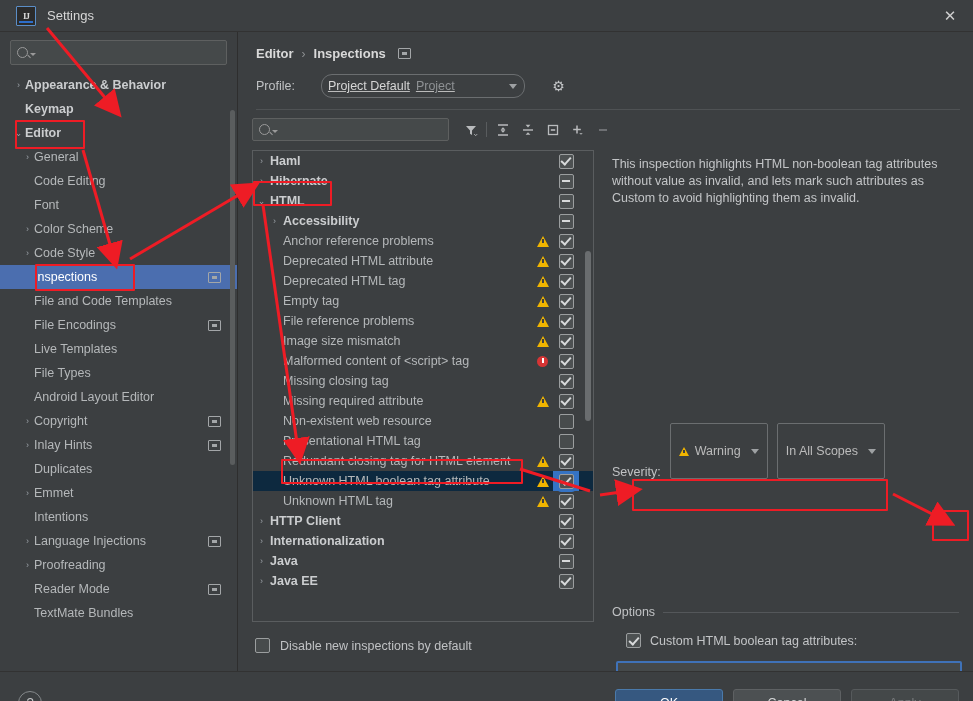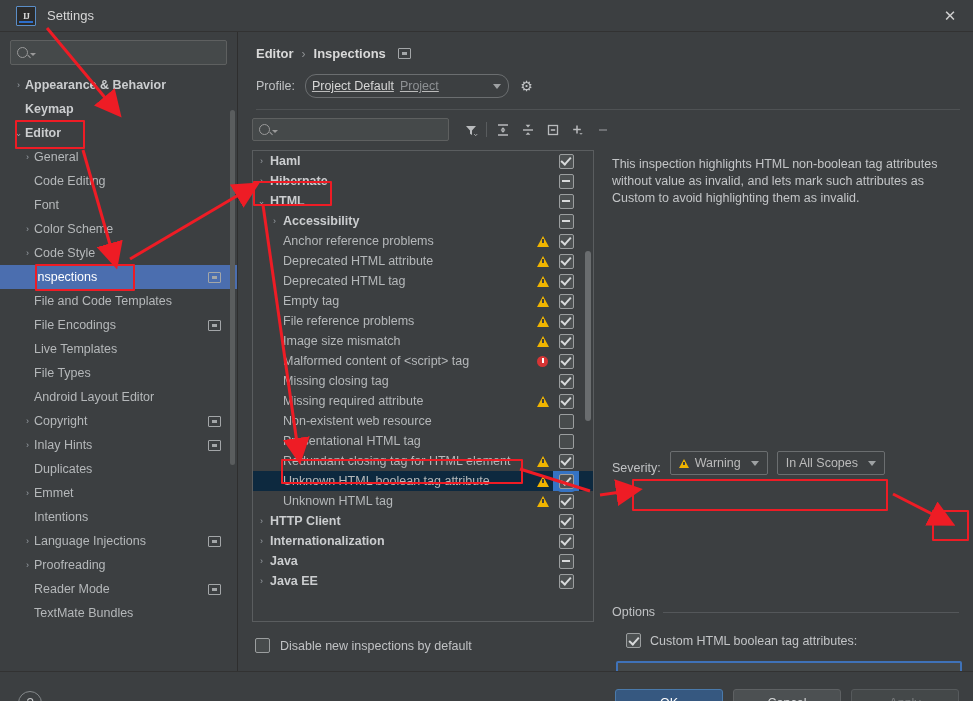--- a/index.html
+++ b/index.html
@@ -84,21 +84,21 @@
   .breadcrumb{
     padding:14px 0 0 18px;display:flex;align-items:center;gap:8px;
     font-size:13px;color:#d9d9d9;font-weight:bold;
   }
   .breadcrumb .sep{color:#8d9092;font-weight:normal;font-size:12px;}
   .bc-icon{
     width:11px;height:9px;border:1.3px solid #a3a6a8;border-radius:1px;margin-left:4px;
     display:flex;align-items:center;justify-content:center;
   }
   .bc-icon i{display:block;width:5px;height:3px;background:#a3a6a8;}
-  .profile-row{display:flex;align-items:center;padding:13px 0 0 18px;gap:10px;}
+  .profile-row{display:flex;align-items:center;padding:13px 0 0 18px;gap:26px;}
   .profile-label{font-size:12.5px;color:#c0c2c4;}
   .combo{
     width:190px;height:22px;background:#3c3f41;border:1px solid #6b6e70;border-radius:11px;
     display:flex;align-items:center;padding:0 6px;position:relative;text-decoration:underline;
   }
   .combo .val{color:#d6d6d6;font-size:12.5px;}
   .combo .sub{color:#8e9194;font-size:12.5px;margin-left:6px;}
   .combo .caret{
     position:absolute;right:7px;width:0;height:0;
     border-left:4.5px solid transparent;border-right:4.5px solid transparent;border-top:5px solid #9ea1a3;
@@ -169,21 +169,21 @@
   .cb.focusring{outline:2px solid #3573c4;outline-offset:1px;}
   .tree-scroll{
     position:absolute;right:2px;top:100px;width:6px;height:170px;background:#6a6d6f;border-radius:3px;
   }
   .desc-pane{flex:1;padding:6px 14px 0 18px;position:relative;}
   .desc-text{font-size:12.5px;line-height:17px;color:#c3c5c7;width:330px;}
   .sev-row{display:flex;align-items:flex-end;gap:9px;position:absolute;top:273px;left:18px;}
   .sev-label{font-size:12.5px;color:#c0c2c4;}
   .sev-combo{
     height:22px;border:1px solid #6b6e70;border-radius:2px;display:flex;align-items:center;
-    padding:0 8px;gap:6px;background:#3c3f41;margin-top:28px;
+    padding:16px 8px;gap:6px;background:#3c3f41;
   }
   .sev-combo .caret{
     width:0;height:0;border-left:4.5px solid transparent;border-right:4.5px solid transparent;
     border-top:5px solid #9ea1a3;margin-left:4px;
   }
   .warn-tri-sm{
     width:0;height:0;border-left:5px solid transparent;border-right:5px solid transparent;
     border-bottom:9px solid #f0b400;position:relative;
   }
   .warn-tri-sm::after{content:"";position:absolute;left:-1px;top:3px;width:2px;height:3px;background:#3c3f41;}

